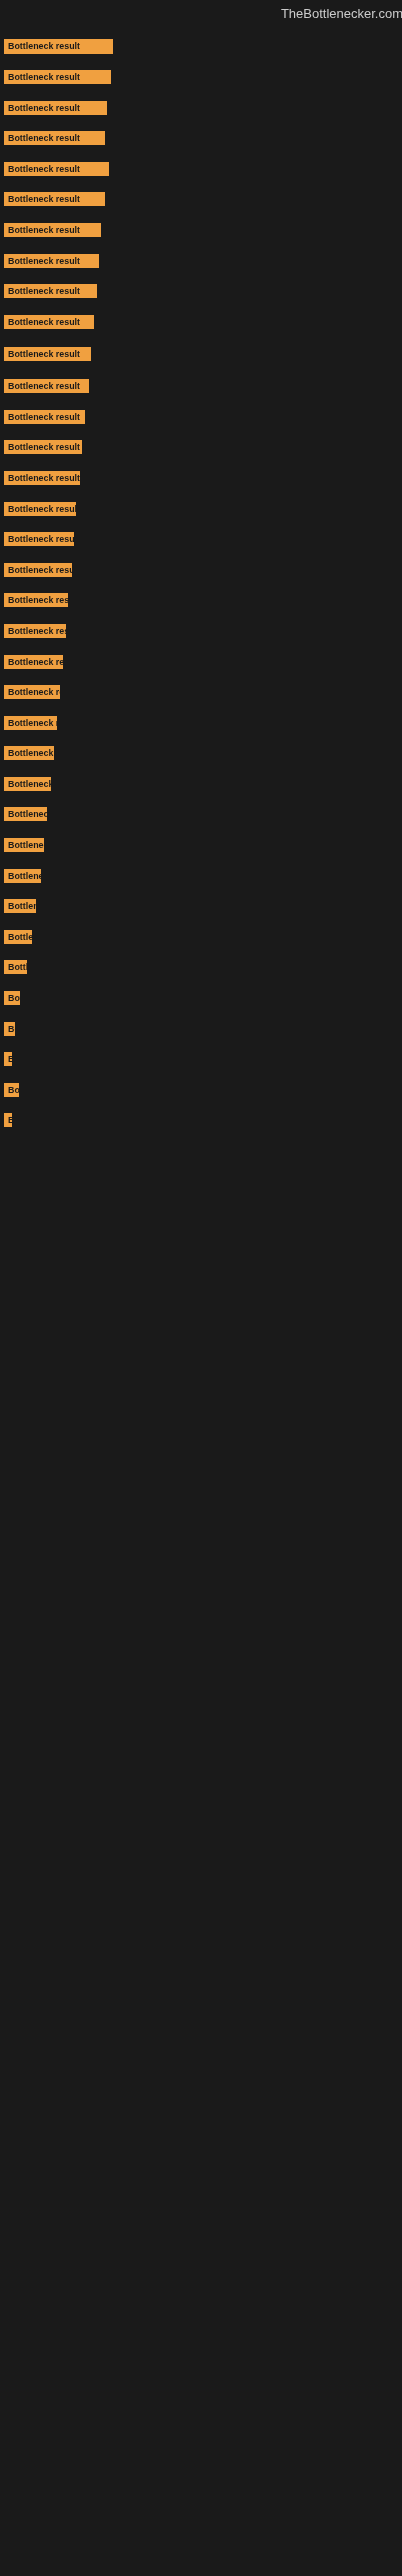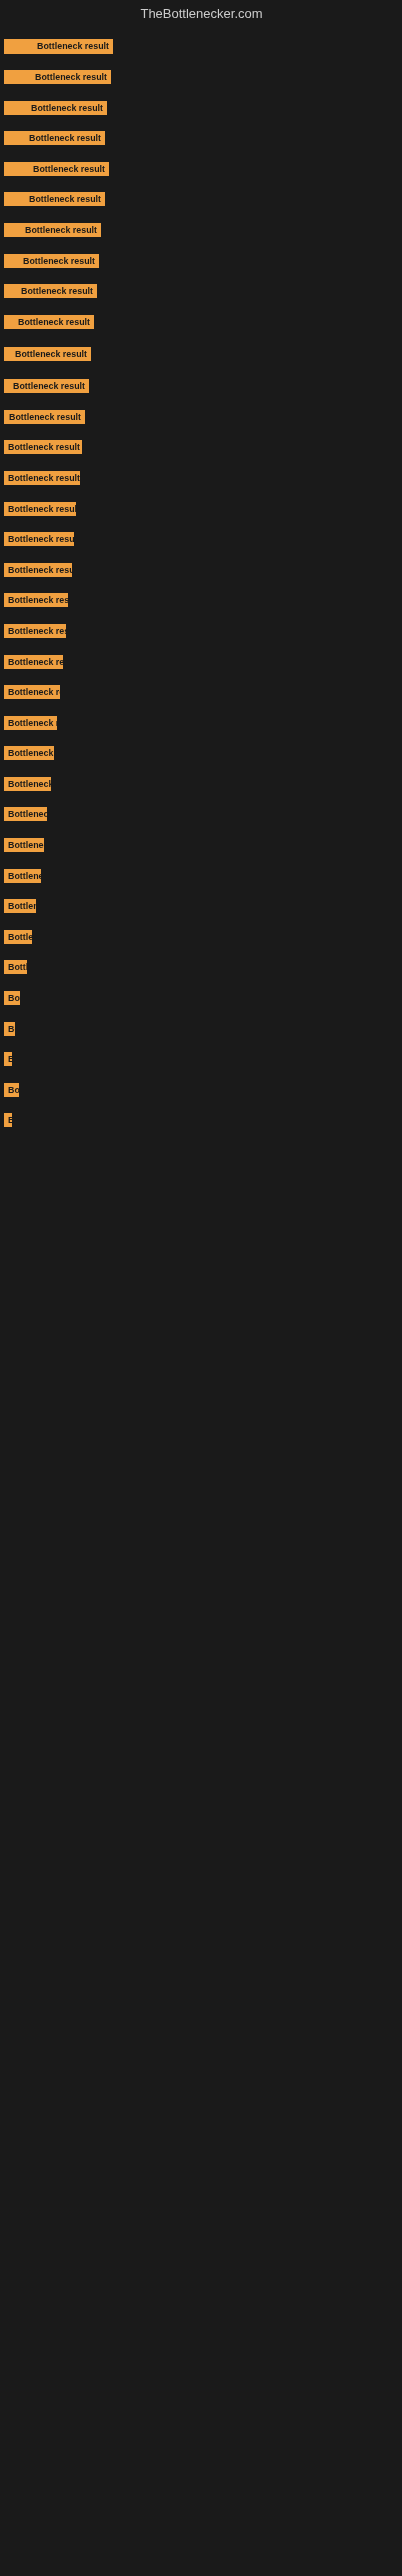--- a/index.html
+++ b/index.html
@@ -8,21 +8,21 @@
       box-sizing: border-box;
     }
     body {
       width: 403px;
       min-height: 2576px;
       background-color: #1a1a1a;
       font-family: Arial, sans-serif;
       position: relative;
     }
     .site-title {
-      text-align: center;
+      text-align: right;
       color: #cccccc;
       font-size: 13px;
       padding: 6.4px 0 3.2px 0;
       background-color: #1a1a1a;
     }
     .bottleneck-bar {
       display: flex;
       align-items: center;
       margin-bottom: 0;
       position: absolute;
@@ -37,21 +37,21 @@
       white-space: nowrap;
       overflow: hidden;
       display: inline-block;
     }
   </style>
 </head>
 <body>
 
 <div class="site-title">TheBottlenecker.com</div>
 
-<div id="bars-container" style="position:relative; width:403px; height:2536px;text-align:right;">
+<div id="bars-container" style="position:relative; width:403px; height:2536px;">
 <div class="bottleneck-bar" style="top: 14.5px; left: 4px;">
       <span class="bottleneck-label" style="max-width: 109px; width: 109px;">Bottleneck result</span>
     </div>
     <div class="bottleneck-bar" style="top: 45px; left: 4px;">
       <span class="bottleneck-label" style="max-width: 107px; width: 107px;">Bottleneck result</span>
     </div>
     <div class="bottleneck-bar" style="top: 76px; left: 4px;">
       <span class="bottleneck-label" style="max-width: 103px; width: 103px;">Bottleneck result</span>
     </div>
     <div class="bottleneck-bar" style="top: 106px; left: 4px;">

